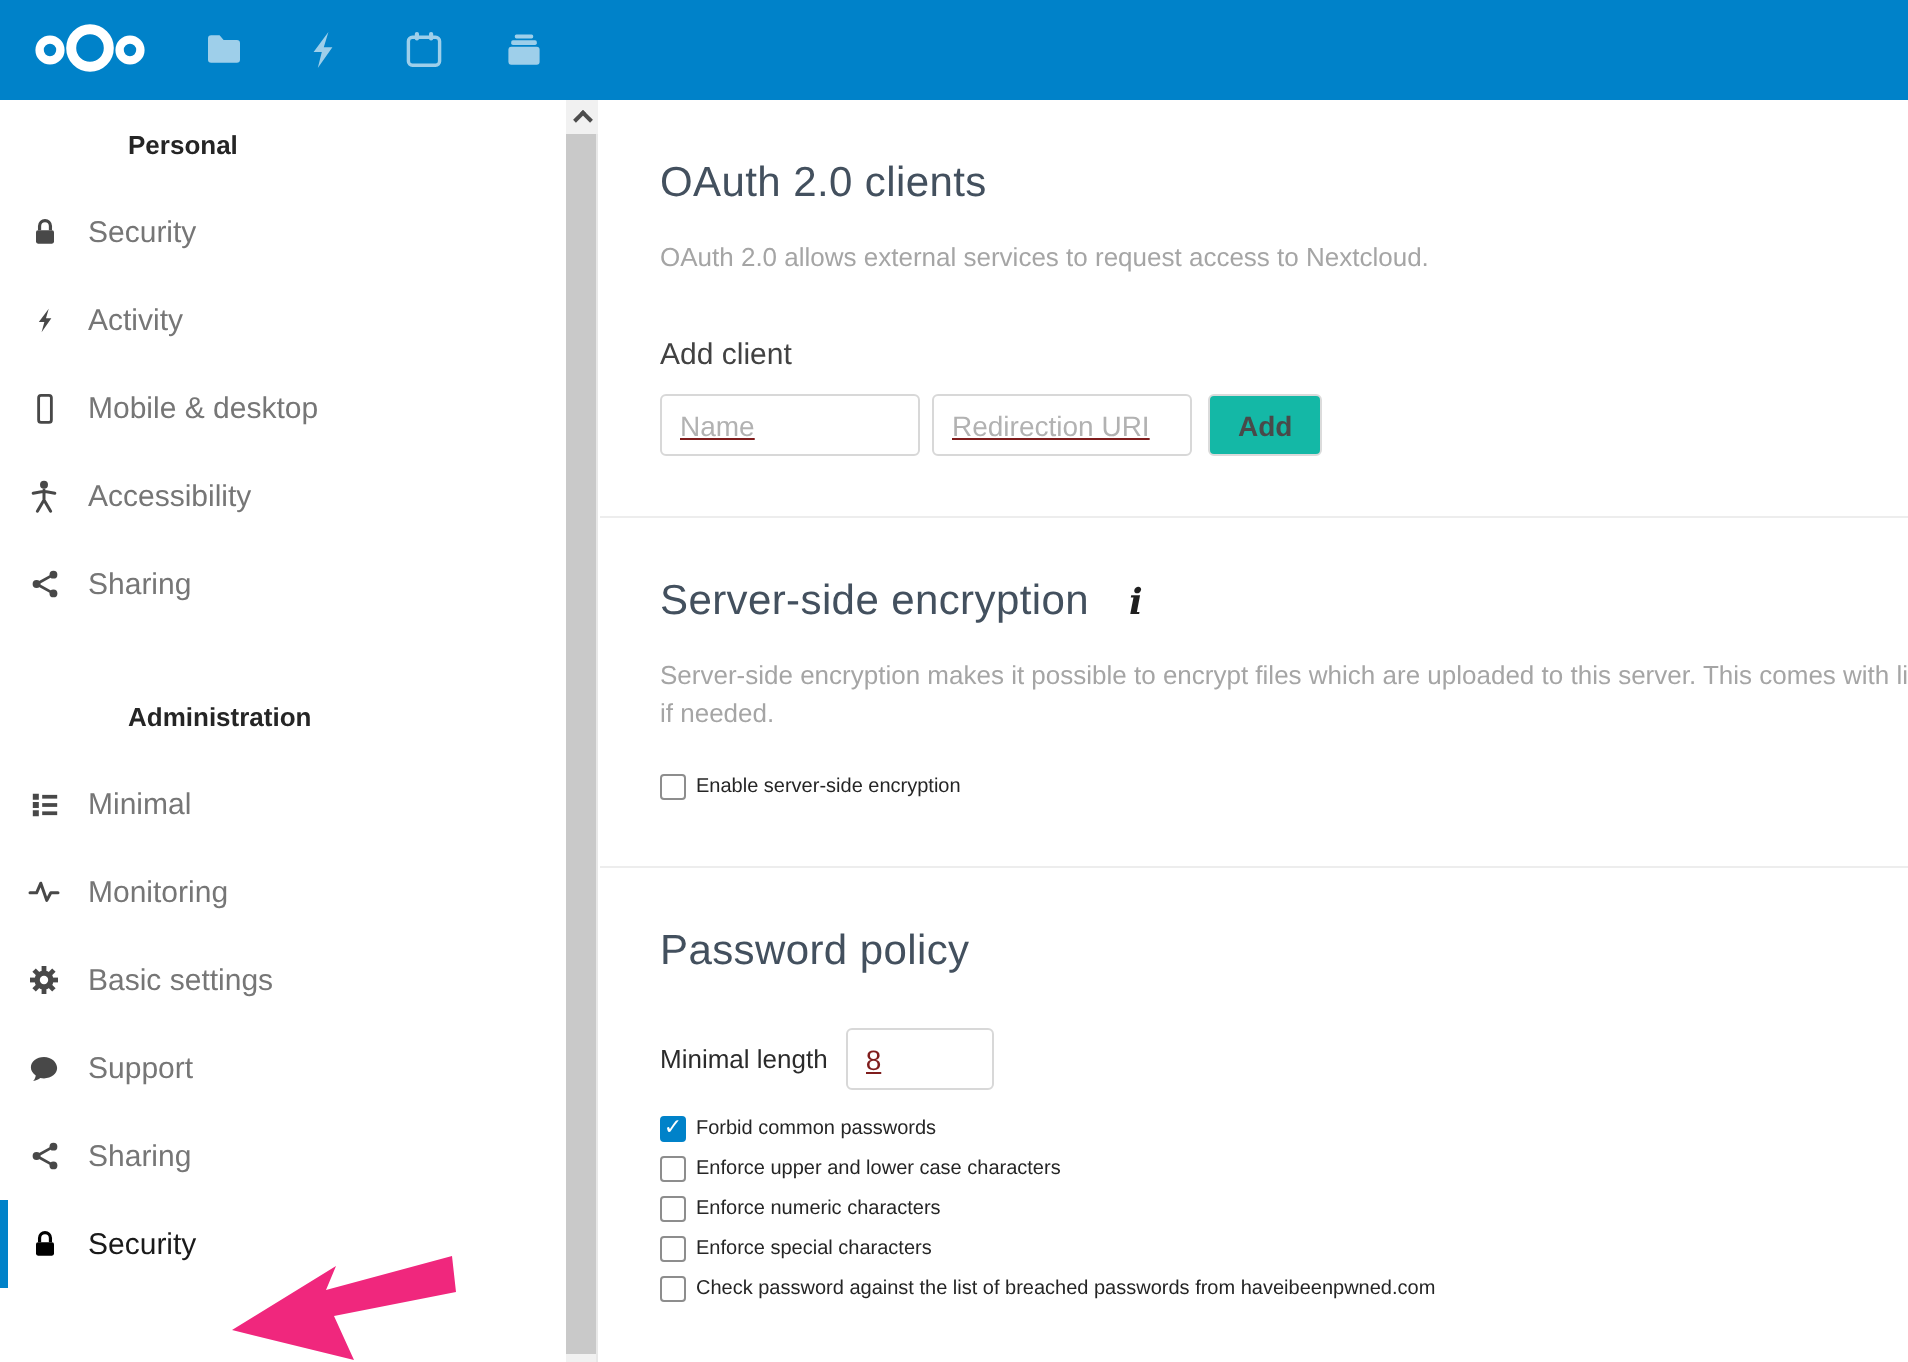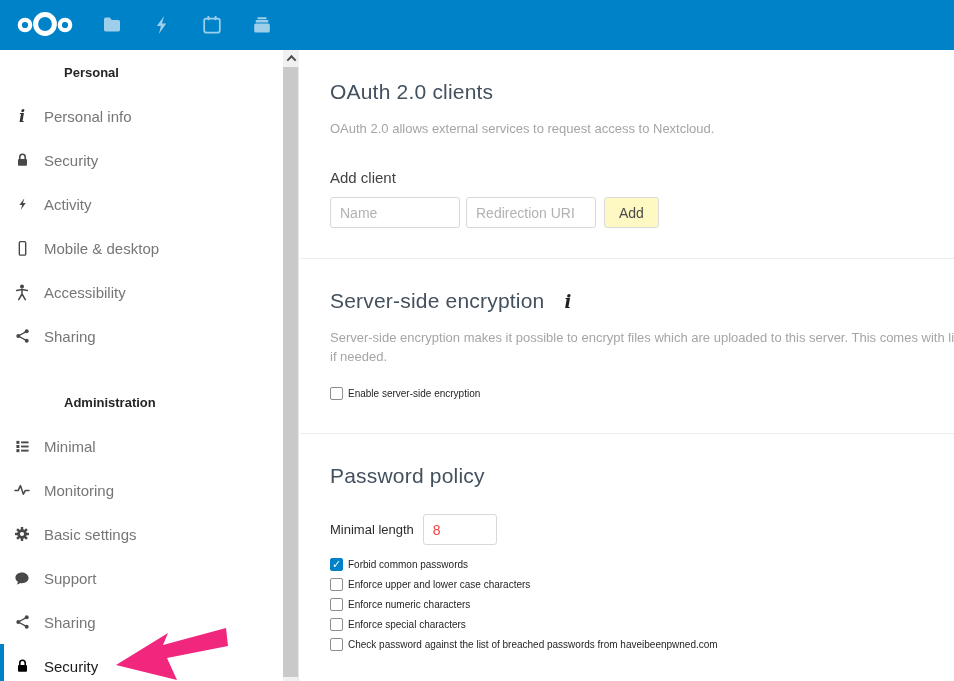--- a/index.html
+++ b/index.html
@@ -82,29 +82,29 @@
     letter-spacing: 0.2px;
   }
   .section .desc { font-size: 13px; color: #a5a5a5; margin-top: 15px; line-height: 19px; }
   .desc-clip { width: 950px; }
   .sub-label { font-size: 15px; font-weight: normal; color: #424242; margin-top: 31px; }
 
   .form-row { display: flex; align-items: center; margin-top: 11px; }
   .text-input {
     width: 130px; height: 31px;
     border: 1px solid #d8d8d8; border-radius: 3px;
-    padding: 0 9px; font-size: 14px; color: #ef4444;
+    padding: 0 9px; font-size: 14px; color: #7f1d1d;
     font-family: "Liberation Sans", "DejaVu Sans", sans-serif;
-    outline: none; margin-right: 6px; background: #fff;
+    outline: none; margin-right: 6px; background: #fff; text-decoration: underline;
   }
   .text-input::placeholder { color: #b2b2b2; opacity: 1; }
   .btn {
     height: 31px; padding: 0 14px;
-    background: #fef9c3; border: 1px solid #dbdbdb; border-radius: 3px;
-    font-size: 14px; font-weight: normal; color: #494949;
+    background: #14b8a6; border: 1px solid #dbdbdb; border-radius: 3px;
+    font-size: 14px; font-weight: bold; color: #494949;
     font-family: "Liberation Sans", "DejaVu Sans", sans-serif;
     cursor: pointer; margin-left: 2px;
   }
 
   .h-with-icon { display: flex; align-items: center; }
   .info-icon {
     font-family: "DejaVu Serif", serif;
     font-style: italic; font-weight: bold;
     font-size: 18px; color: #1f1f1f;
     margin-left: 20px; cursor: pointer;
@@ -172,24 +172,20 @@
     </div>
   </div>
 </div>
 
 <div class="layout">
 
   <div class="sidebar">
     <div class="nav">
       <div class="nav-caption">Personal</div>
 
-      <div class="nav-item">
-        <span class="nav-icon icon-info"></span>
-        <span class="nav-label">Personal info</span>
-      </div>
 
       <div class="nav-item">
         <span class="nav-icon">
           <svg width="15" height="16" viewBox="0 0 16 16" fill="currentColor">
             <path d="M5.1 7V4.8a2.9 2.9 0 0 1 5.8 0V7" fill="none" stroke="currentColor" stroke-width="1.7"></path>
             <rect x="3.2" y="7" width="9.6" height="7.2" rx="1.1"></rect>
           </svg>
         </span>
         <span class="nav-label">Security</span>
       </div>

